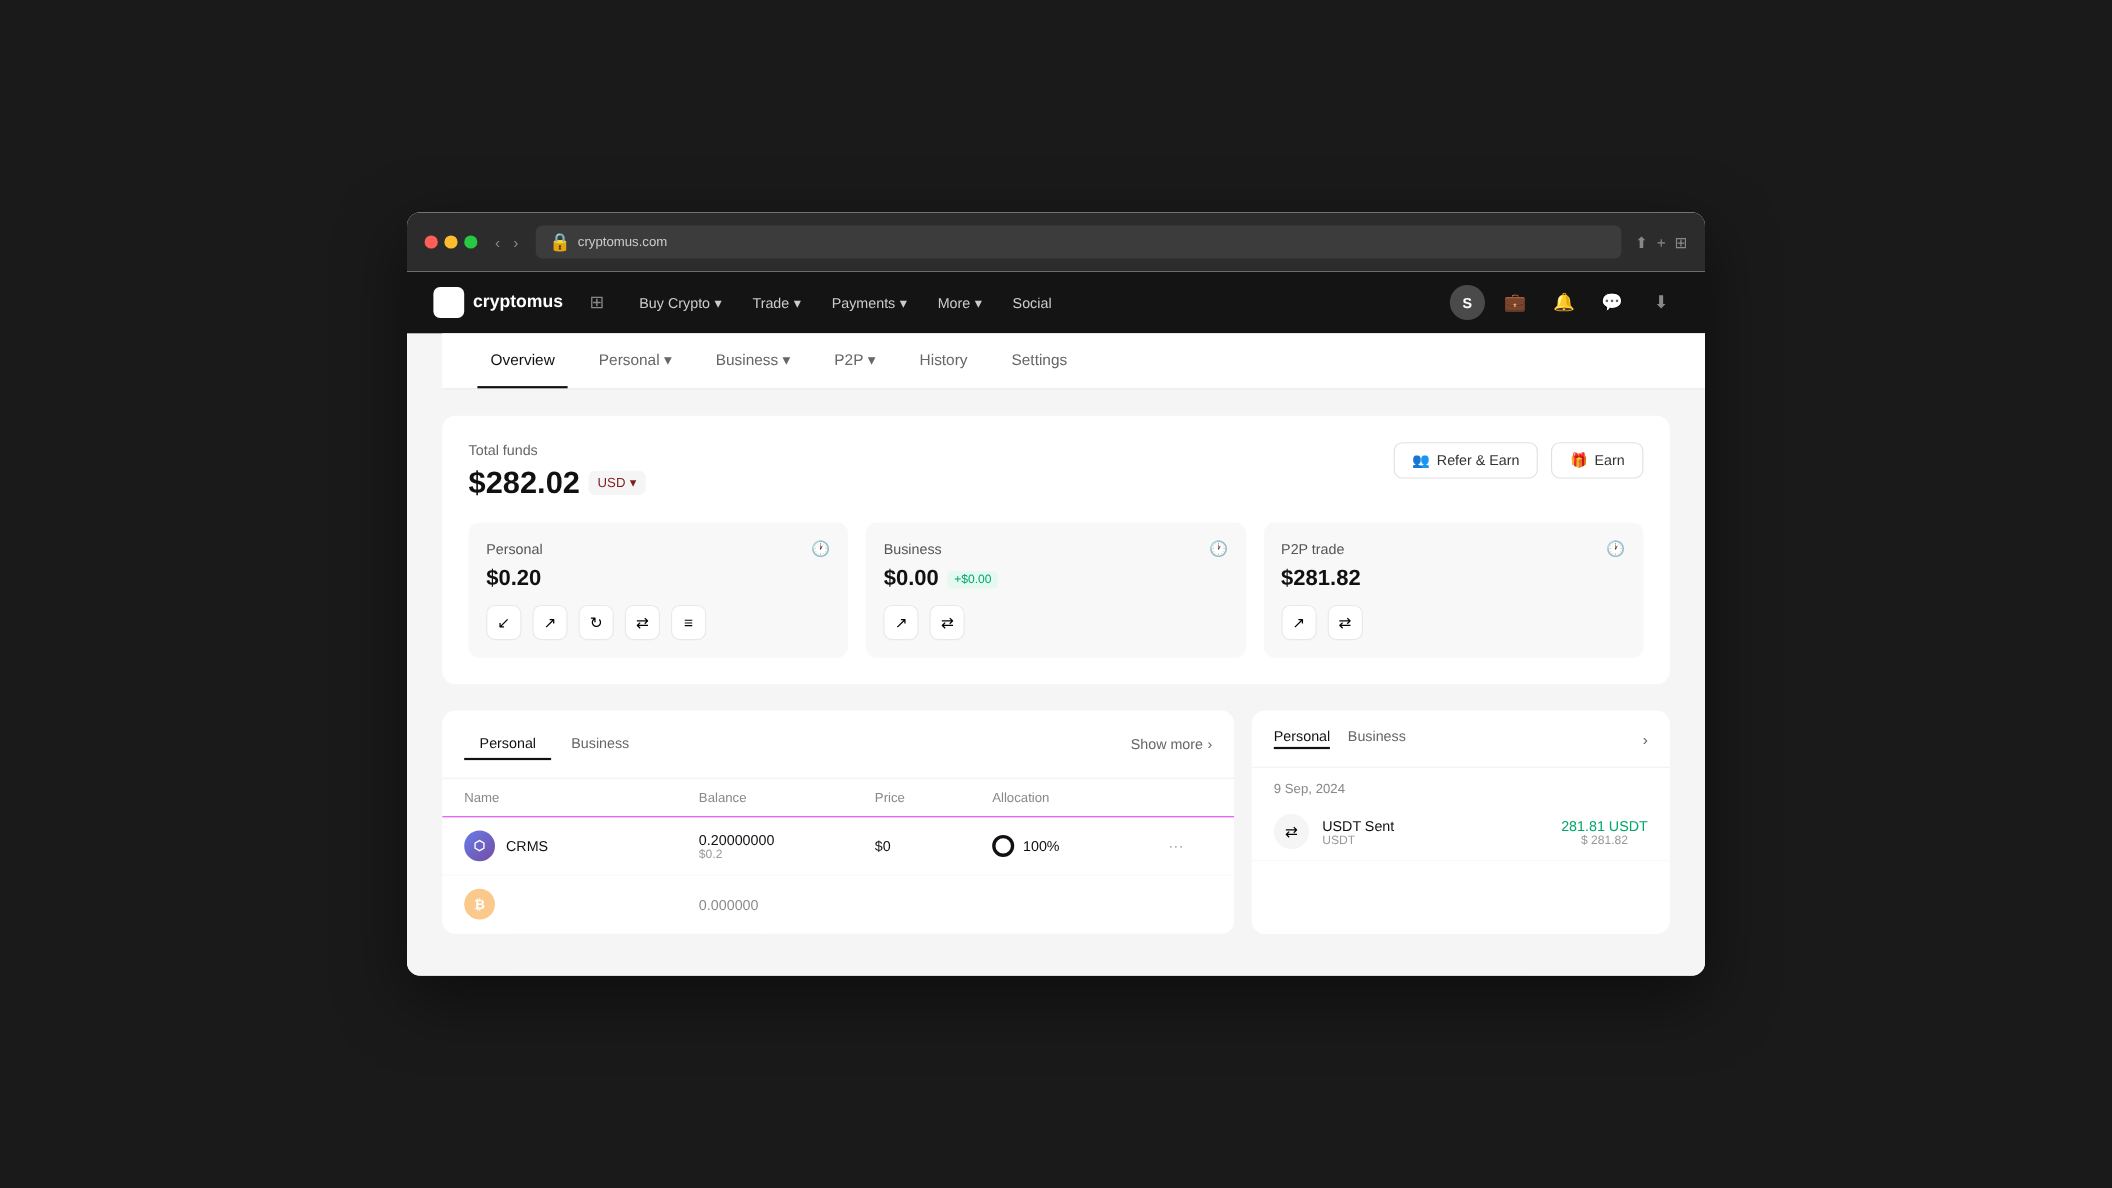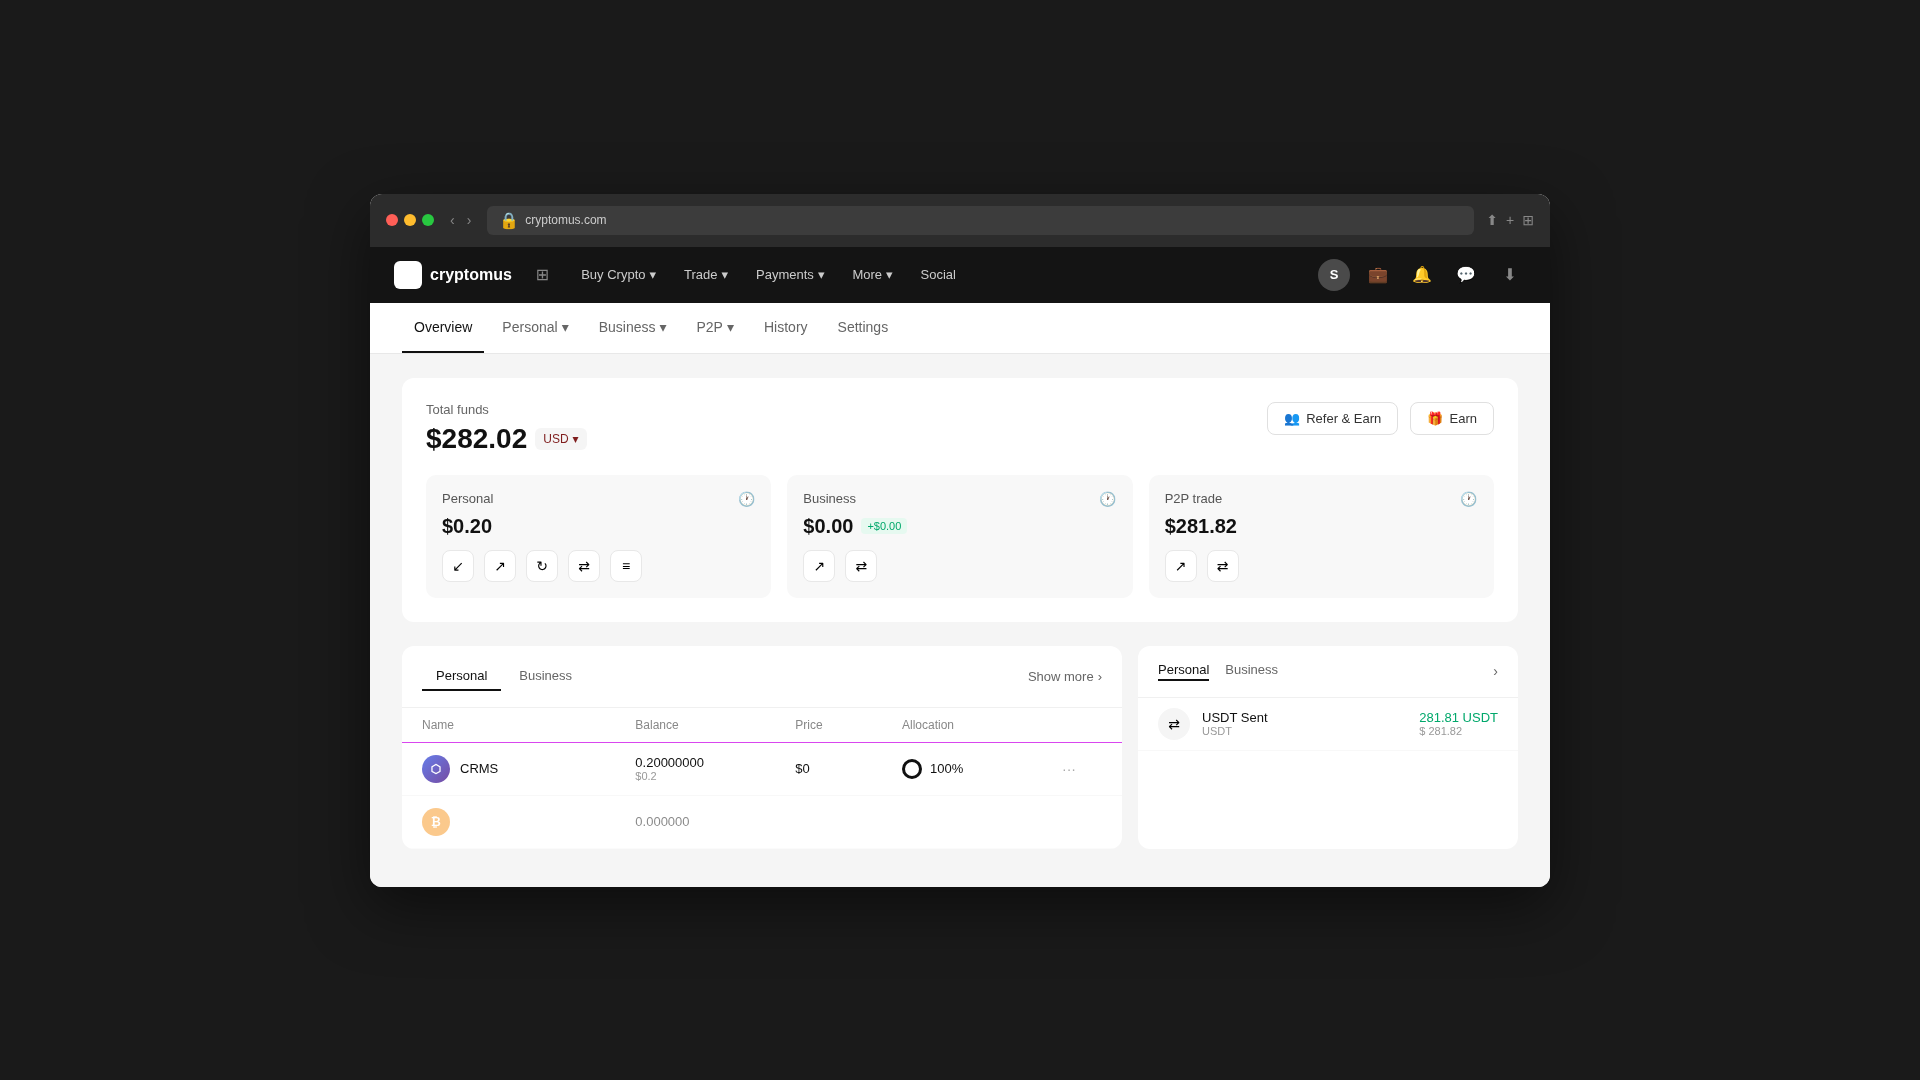--- a/index.html
+++ b/index.html
@@ -159,21 +159,22 @@
       justify-content: center;
       border-radius: 6px;
     }
     
     .sub-nav {
       background: white;
       display: flex;
       align-items: center;
       padding: 0 32px;
       border-bottom: 1px solid #e8e8e8;
-      gap: 6px;
+      gap: 16px;
+      margin-left: 32px;
     }
     .sub-nav-item {
       padding: 16px 12px;
       font-size: 14px;
       color: #666;
       cursor: pointer;
       border-bottom: 2px solid transparent;
       display: flex;
       align-items: center;
       gap: 4px;
@@ -493,21 +494,21 @@
     .trans-type {
       font-size: 13px;
       font-weight: 500;
       color: #111;
     }
     .trans-currency {
       font-size: 11px;
       color: #999;
     }
     .trans-amounts {
-      text-align: left;
+      text-align: center;
     }
     .trans-amount-green {
       font-size: 13px;
       color: #00a86b;
       font-weight: 500;
     }
     .trans-amount-usd {
       font-size: 11px;
       color: #999;
     }
@@ -730,20 +731,23 @@
               <div class="trans-tabs">
                 <div class="trans-tab active">
                   <span>Personal</span>
                 </div>
                 <div class="trans-tab">
                   <span>Business</span>
                 </div>
               </div>
               <span class="trans-chevron">›</span>
             </div>
+            <div class="trans-date-group">
+              <span class="trans-date">9 Sep, 2024</span>
+            </div>
             <div class="trans-item">
               <div class="trans-icon">⇄</div>
               <div class="trans-info">
                 <div class="trans-type">USDT Sent</div>
                 <div class="trans-currency">USDT</div>
               </div>
               <div class="trans-amounts">
                 <div class="trans-amount-green">281.81 USDT</div>
                 <div class="trans-amount-usd">$ 281.82</div>
               </div>

